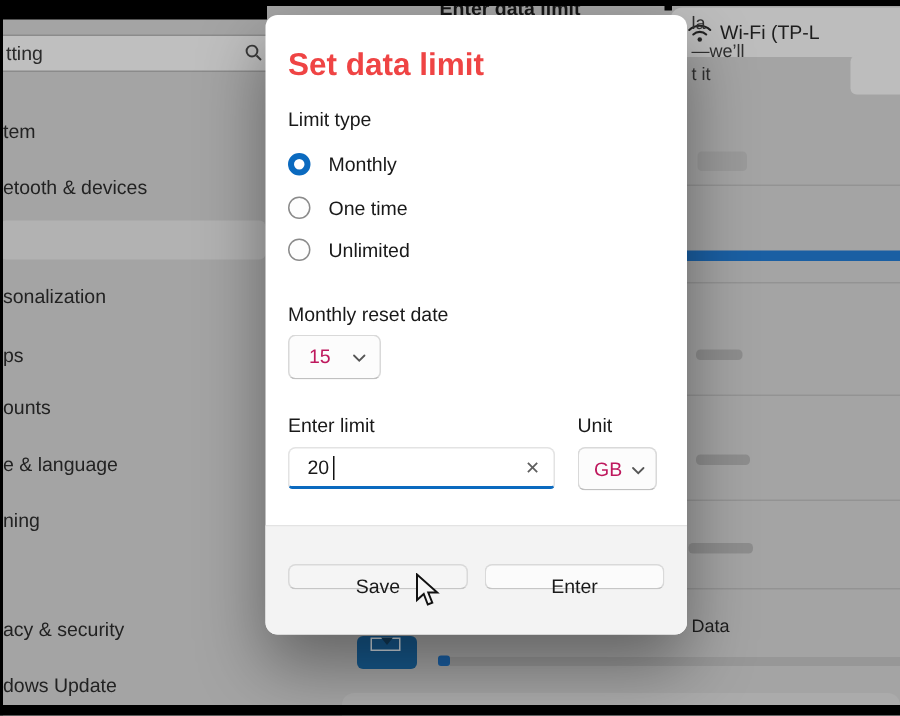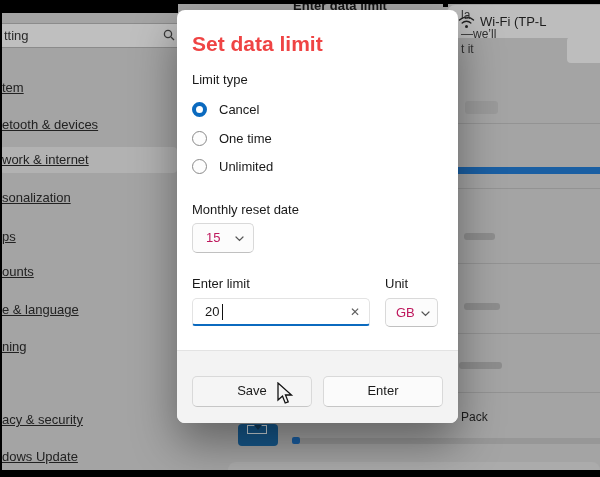--- a/index.html
+++ b/index.html
@@ -8,21 +8,21 @@
   #screen { position:relative; width:600px; height:477px; background:#a4a4a4; overflow:hidden; }
 
   
   .backdrop { position:absolute; inset:0; z-index:1; }
   .top-heading { position:absolute; left:230px; top:-2px; width:220px; text-align:center;
     font-size:13px; font-weight:700; color:#161616; }
   .search-box { position:absolute; left:-8px; top:23px; width:192px; height:25px;
     background:#bfbfbf; border:1px solid #8b8b8b; border-radius:4px; }
   .search-box .q { position:absolute; left:11px; top:0; line-height:23px; font-size:13px; color:#2a2a2a;text-align:center; }
   .search-glyph { position:absolute; left:163px; top:29px; width:12px; height:12px; }
-  .side-item { position:absolute; left:2px; height:26px; line-height:26px; font-size:13px; color:#222; white-space:nowrap;text-decoration:underline; }
+  .side-item { position:absolute; left:2px; height:26px; line-height:26px; font-size:13px; color:#222; white-space:nowrap; }
   .active-row { position:absolute; left:0; top:147px; width:177px; height:26px; background:#b2b2b2; border-radius:4px; }
 
   .wifi-card { position:absolute; left:447px; top:5px; width:153px; height:33px; background:#bdbdbd;
     border-radius:8px 0 0 8px; }
   .wifi-card .lbl { position:absolute; left:33px; top:0; line-height:33px; font-size:13px; color:#1d1d1d; white-space:nowrap; }
   .wifi-glyph { position:absolute; left:11px; top:10px; width:17px; height:14px; }
   .frag { position:absolute; left:461px; font-size:12px; color:#303030; white-space:nowrap; }
   .mini-card { position:absolute; left:567px; top:37px; width:40px; height:26px; background:#bdbdbd; border-radius:4px; }
 
   .hdiv { position:absolute; height:1px; background:#939393; }
@@ -55,21 +55,21 @@
   .chev { position:absolute; right:9px; top:12px; width:9px; height:6px; }
 
   .tbox { position:absolute; left:15px; top:288px; width:178px; height:28px; background:#fff;
     border:1px solid #e3e3e3; border-bottom:2px solid #0b6abf; border-radius:5px 5px 3px 3px; }
   .tbox .val { position:absolute; left:12px; top:0; line-height:25px; font-size:13px; color:#191919; }
   .caret { position:absolute; left:29px; top:5px; width:1px; height:16px; background:#111; }
   .clear-x { position:absolute; right:9px; top:0; line-height:26px; font-size:12px; color:#5f5f5f; }
 
   .dlg-footer { position:absolute; left:0; bottom:0; width:281px; height:73px; background:#f3f3f3;
     border-top:1px solid #e3e3e3; border-radius:0 0 8px 8px; }
-  .btn { position:absolute; top:25px; width:120px; height:31px; background:#fbfbfb; border:1px solid #d9d9d9;
+  .btn { position:absolute; top:25px; width:120px; height:17px; background:#fbfbfb; border:1px solid #d9d9d9;
     border-bottom-color:#c6c6c6; border-radius:5px; font-size:13px; color:#1a1a1a; text-align:center; line-height:27px; }
   .btn.save { left:15px; background:#f5f5f5; }
   .btn.cancel { left:146px; }
 
   .cursor { position:absolute; left:276px; top:382px; z-index:4; }
 </style>
 </head>
 <body>
 
 <div id="screen">
@@ -82,21 +82,20 @@
       <span class="q">tting</span>
     </div>
     <svg class="search-glyph" viewBox="0 0 12 12">
       <circle cx="5" cy="5" r="3.6" fill="none" stroke="#3a3a3a" stroke-width="1.3"></circle>
       <line x1="8" y1="8" x2="11" y2="11" stroke="#3a3a3a" stroke-width="1.3"></line>
     </svg>
 
     <div class="active-row"></div>
     <div class="side-item" style="top:75px">tem</div>
     <div class="side-item" style="top:112px">etooth &amp; devices</div>
-    <div class="side-item" style="top:147px">work &amp; internet</div>
     <div class="side-item" style="top:185px">sonalization</div>
     <div class="side-item" style="top:224px">ps</div>
     <div class="side-item" style="top:259px">ounts</div>
     <div class="side-item" style="top:297px">e &amp; language</div>
     <div class="side-item" style="top:334px">ning</div>
     <div class="side-item" style="top:407px">acy &amp; security</div>
     <div class="side-item" style="top:444px">dows Update</div>
 
     <div class="wifi-card">
       <svg class="wifi-glyph" viewBox="0 0 17 14">
@@ -116,21 +115,21 @@
     <div class="pill" style="left:465px; top:101px; width:33px; height:13px; background:#9a9a9a;"></div>
     <div class="blue-bar"></div>
     <div class="hdiv" style="left:455px; top:188px; width:145px;"></div>
     <div class="pill" style="left:464px; top:233px; width:31px; height:7px;"></div>
     <div class="hdiv" style="left:455px; top:263px; width:145px;"></div>
     <div class="pill" style="left:464px; top:303px; width:36px; height:7px;"></div>
     <div class="hdiv" style="left:455px; top:333px; width:145px;"></div>
     <div class="pill" style="left:459px; top:362px; width:43px; height:7px;"></div>
     <div class="hdiv" style="left:455px; top:392px; width:145px;"></div>
 
-    <div class="pack-lbl">Pack</div>
+    <div class="pack-lbl">Data</div>
     <div class="app-icon">
         <div class="flap"></div>
       </div>
     <div class="prog-blue"></div>
     <div class="prog-gray"></div>
     <div class="card-edge"></div>
   </div>
 
   <div class="strip" style="left:0; top:0; width:600px; height:4px;"></div>
   <div class="strip" style="left:0; top:0; width:178px; height:13px;"></div>
@@ -138,21 +137,21 @@
   <div class="strip" style="left:0; top:0; width:2px; height:477px;"></div>
   <div class="strip" style="left:0; top:470px; width:600px; height:7px;"></div>
 
   <div class="dialog">
     <div class="dlg-title">Set data limit</div>
 
     <div class="fld-label" style="left:15px; top:62px;">Limit type</div>
 
     <div class="radio-row" style="top:90px;">
       <div class="radio sel"></div>
-      <div class="radio-lbl">Cancel</div>
+      <div class="radio-lbl">Monthly</div>
     </div>
     <div class="radio-row" style="top:119px;">
       <div class="radio"></div>
       <div class="radio-lbl">One time</div>
     </div>
     <div class="radio-row" style="top:147px;">
       <div class="radio"></div>
       <div class="radio-lbl">Unlimited</div>
     </div>
 

